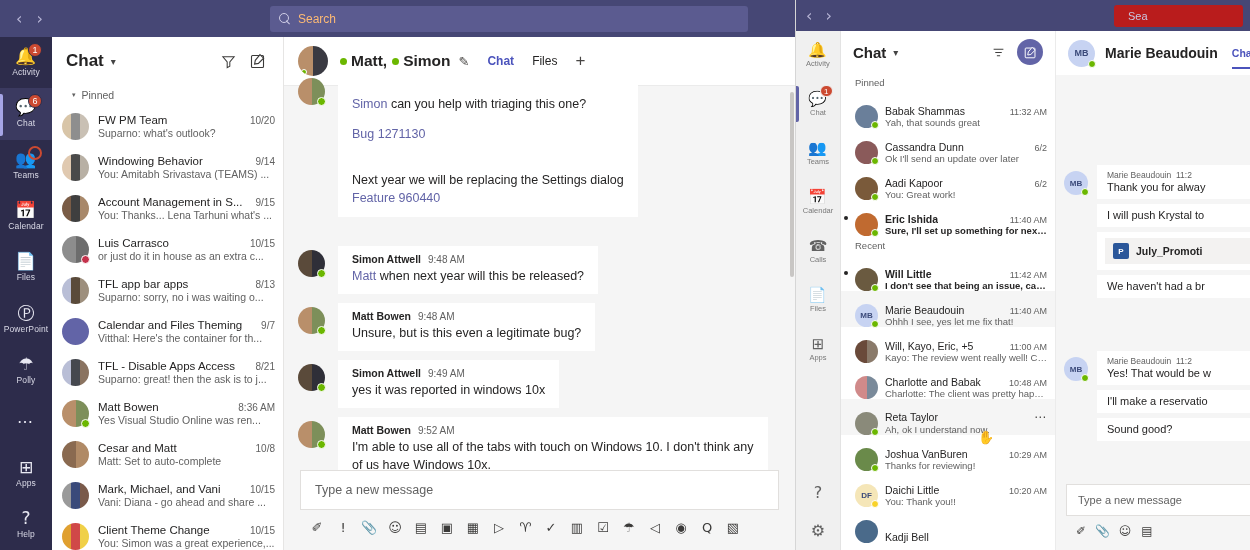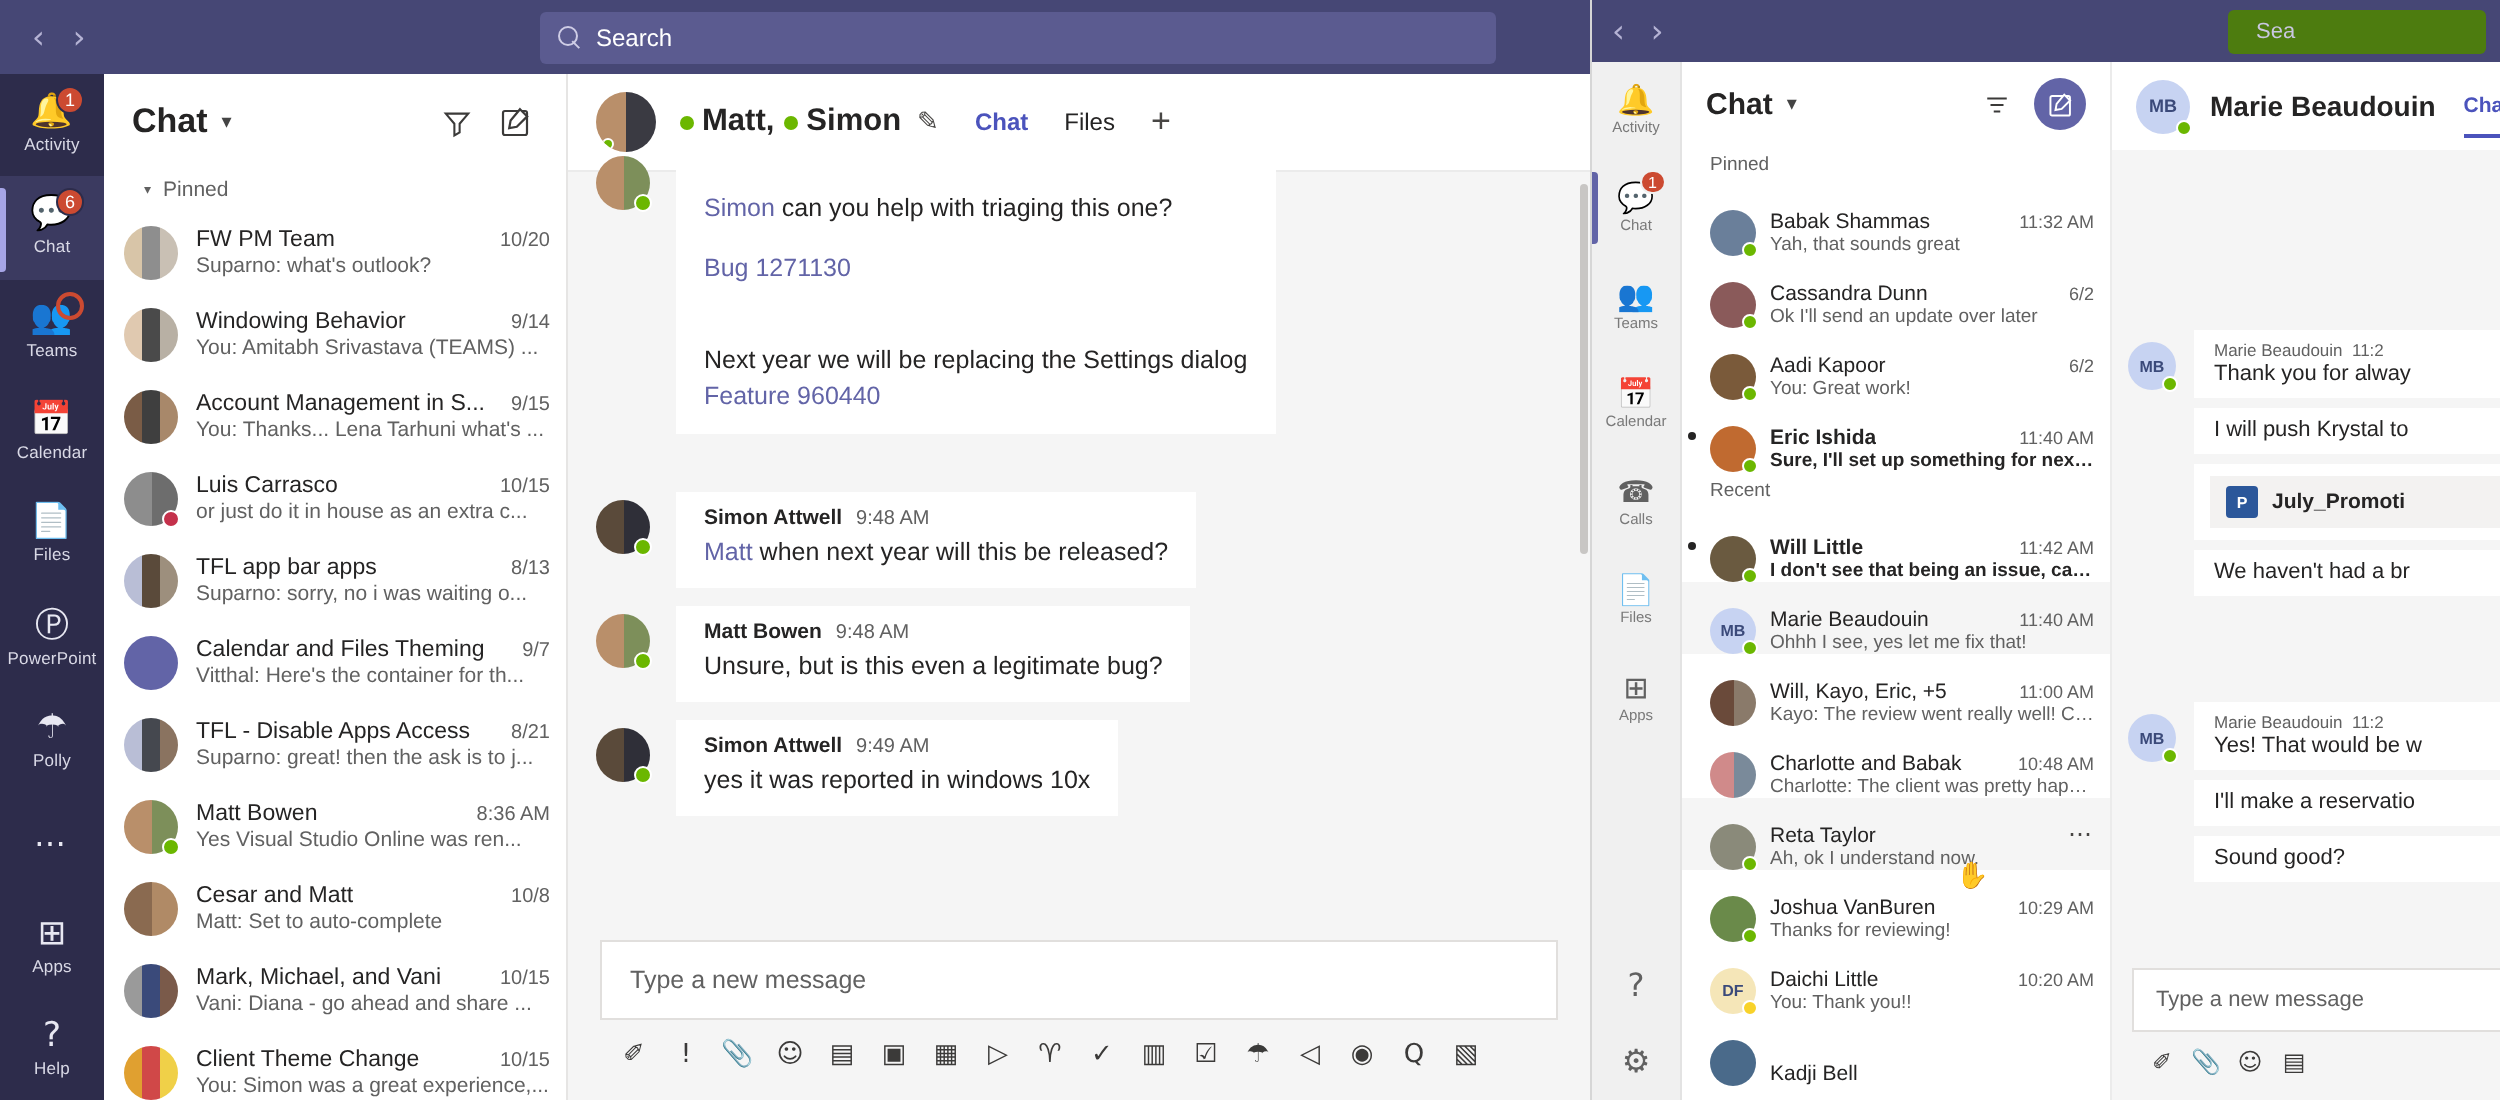--- a/index.html
+++ b/index.html
@@ -25,21 +25,21 @@
   }
   .searchbox1 .sicon { width: 12px; height: 12px; position: relative; flex: 0 0 auto; }
   .searchbox1 .sicon::before {
     content: ""; position: absolute; left: 0; top: 0; width: 8px; height: 8px;
     border: 1.3px solid #cfcde6; border-radius: 50%;
   }
   .searchbox1 .sicon::after {
     content: ""; position: absolute; left: 7px; top: 7px; width: 5px; height: 1.3px;
     background: #cfcde6; transform: rotate(45deg); transform-origin: left center;
   }
-  .searchbox1 .splaceholder { color: #ffffff; font-size: 12px; }
+  .searchbox1 .splaceholder { color: #fdba74; font-size: 12px; }
 
   
   .rail1 {
     position: absolute; left: 0; top: 37px; width: 52px; height: 513px;
     background: #2d2c4b; display: flex; flex-direction: column; align-items: center;
   }
   .rail-item {
     width: 52px; height: 54px; display: flex; flex-direction: column;
     align-items: center; justify-content: center; gap: 2px;
     position: relative; cursor: pointer;
@@ -113,21 +113,21 @@
   .composer1 { position: absolute; left: 0; bottom: 0; width: 511px; height: 80px; background: #f5f5f5; padding: 0 16px; }
   .cbox { height: 40px; background: #fff; border: 1px solid #e1dfdd; display: flex; align-items: center; padding: 0 14px; }
   .cbox .ph { font-size: 12.5px; color: #616161; }
   .ctoolbar { display: flex; align-items: center; gap: 0px; height: 34px; padding-left: 4px; }
   .ctool { width: 26px; height: 26px; display: flex; align-items: center; justify-content: center; color: #3b3a39; font-size: 13px; cursor: pointer; font-family: "DejaVu Sans", sans-serif; }
 
   
   .win2 { position: absolute; left: 795px; top: 0; width: 455px; height: 550px; background: #fff; overflow: hidden; border-left: 1px solid #d6d6d6; }
   .titlebar2 { position: absolute; left: 0; top: 0; width: 455px; height: 31px; background: #464775; display: flex; align-items: center; }
   .navarrows2 { display: flex; gap: 13px; padding-left: 10px; width: 318px; }
-  .searchbox2 { flex: 1; height: 22px; margin-right: 8px; background: #4d7c0f; border-radius: 3px; display: flex; align-items: center; padding: 0 8px; gap: 6px; }
+  .searchbox2 { flex: 1; height: 22px; margin-right: 8px; background: #b91c1c; border-radius: 3px; display: flex; align-items: center; padding: 0 8px; gap: 6px; }
   .searchbox2 .splaceholder { color: #c9c7e0; font-size: 11px; }
 
   .rail2 { position: absolute; left: 0; top: 31px; width: 45px; height: 519px; background: #f0f0f0; display: flex; flex-direction: column; align-items: center; border-right: 1px solid #e3e3e3; }
   .rail2-item { width: 45px; height: 49px; display: flex; flex-direction: column; align-items: center; justify-content: center; gap: 1px; position: relative; cursor: pointer; }
   .rail2-item.active::before { content: ""; position: absolute; left: 0; top: 6px; width: 3px; height: 36px; background: #6264a7; border-radius: 0 2px 2px 0; }
   .rail2-gly { font-size: 15px; line-height: 1; color: #616161; font-family: "DejaVu Sans", sans-serif; }
   .rail2-item.active .rail2-gly { color: #6264a7; }
   .rail2-lbl { font-size: 7.5px; color: #797979; }
   .rail2-badge { position: absolute; top: 5px; right: 8px; min-width: 12px; height: 12px; border-radius: 6px; background: #cc4a31; color: #fff; font-size: 8px; display: flex; align-items: center; justify-content: center; padding: 0 3px; border: 1.5px solid #f0f0f0; }
 
@@ -519,20 +519,33 @@
                 <i style="background:#5a4a3a"></i>
                 <i style="background:#2f2f38"></i>
               </div>
               <span class="pres av"></span>
             </div>
             <div class="bubble">
               <div class="mmeta"><b>Simon Attwell</b><span>9:49 AM</span></div>
               <div class="mbody">yes it was reported in windows 10x</div>
             </div>
           </div>
+          <div class="msgrow">
+            <div class="mav">
+              <div class="inner">
+                <i style="background:#b98f6a"></i>
+                <i style="background:#7d8f5a"></i>
+              </div>
+              <span class="pres av"></span>
+            </div>
+            <div class="bubble">
+              <div class="mmeta"><b>Matt Bowen</b><span>9:52 AM</span></div>
+              <div class="mbody">I'm able to use all of the tabs with touch on Windows 10. I don't think any of us have Windows 10x.</div>
+            </div>
+          </div>
         </div>
       <div class="scroll-v"></div>
 
       <div class="composer1">
         <div class="cbox">
           <span class="ph">Type a new message</span>
         </div>
         <div class="ctoolbar" id="ctools1">
             <span class="ctool">✐</span>
             <span class="ctool">!</span>

